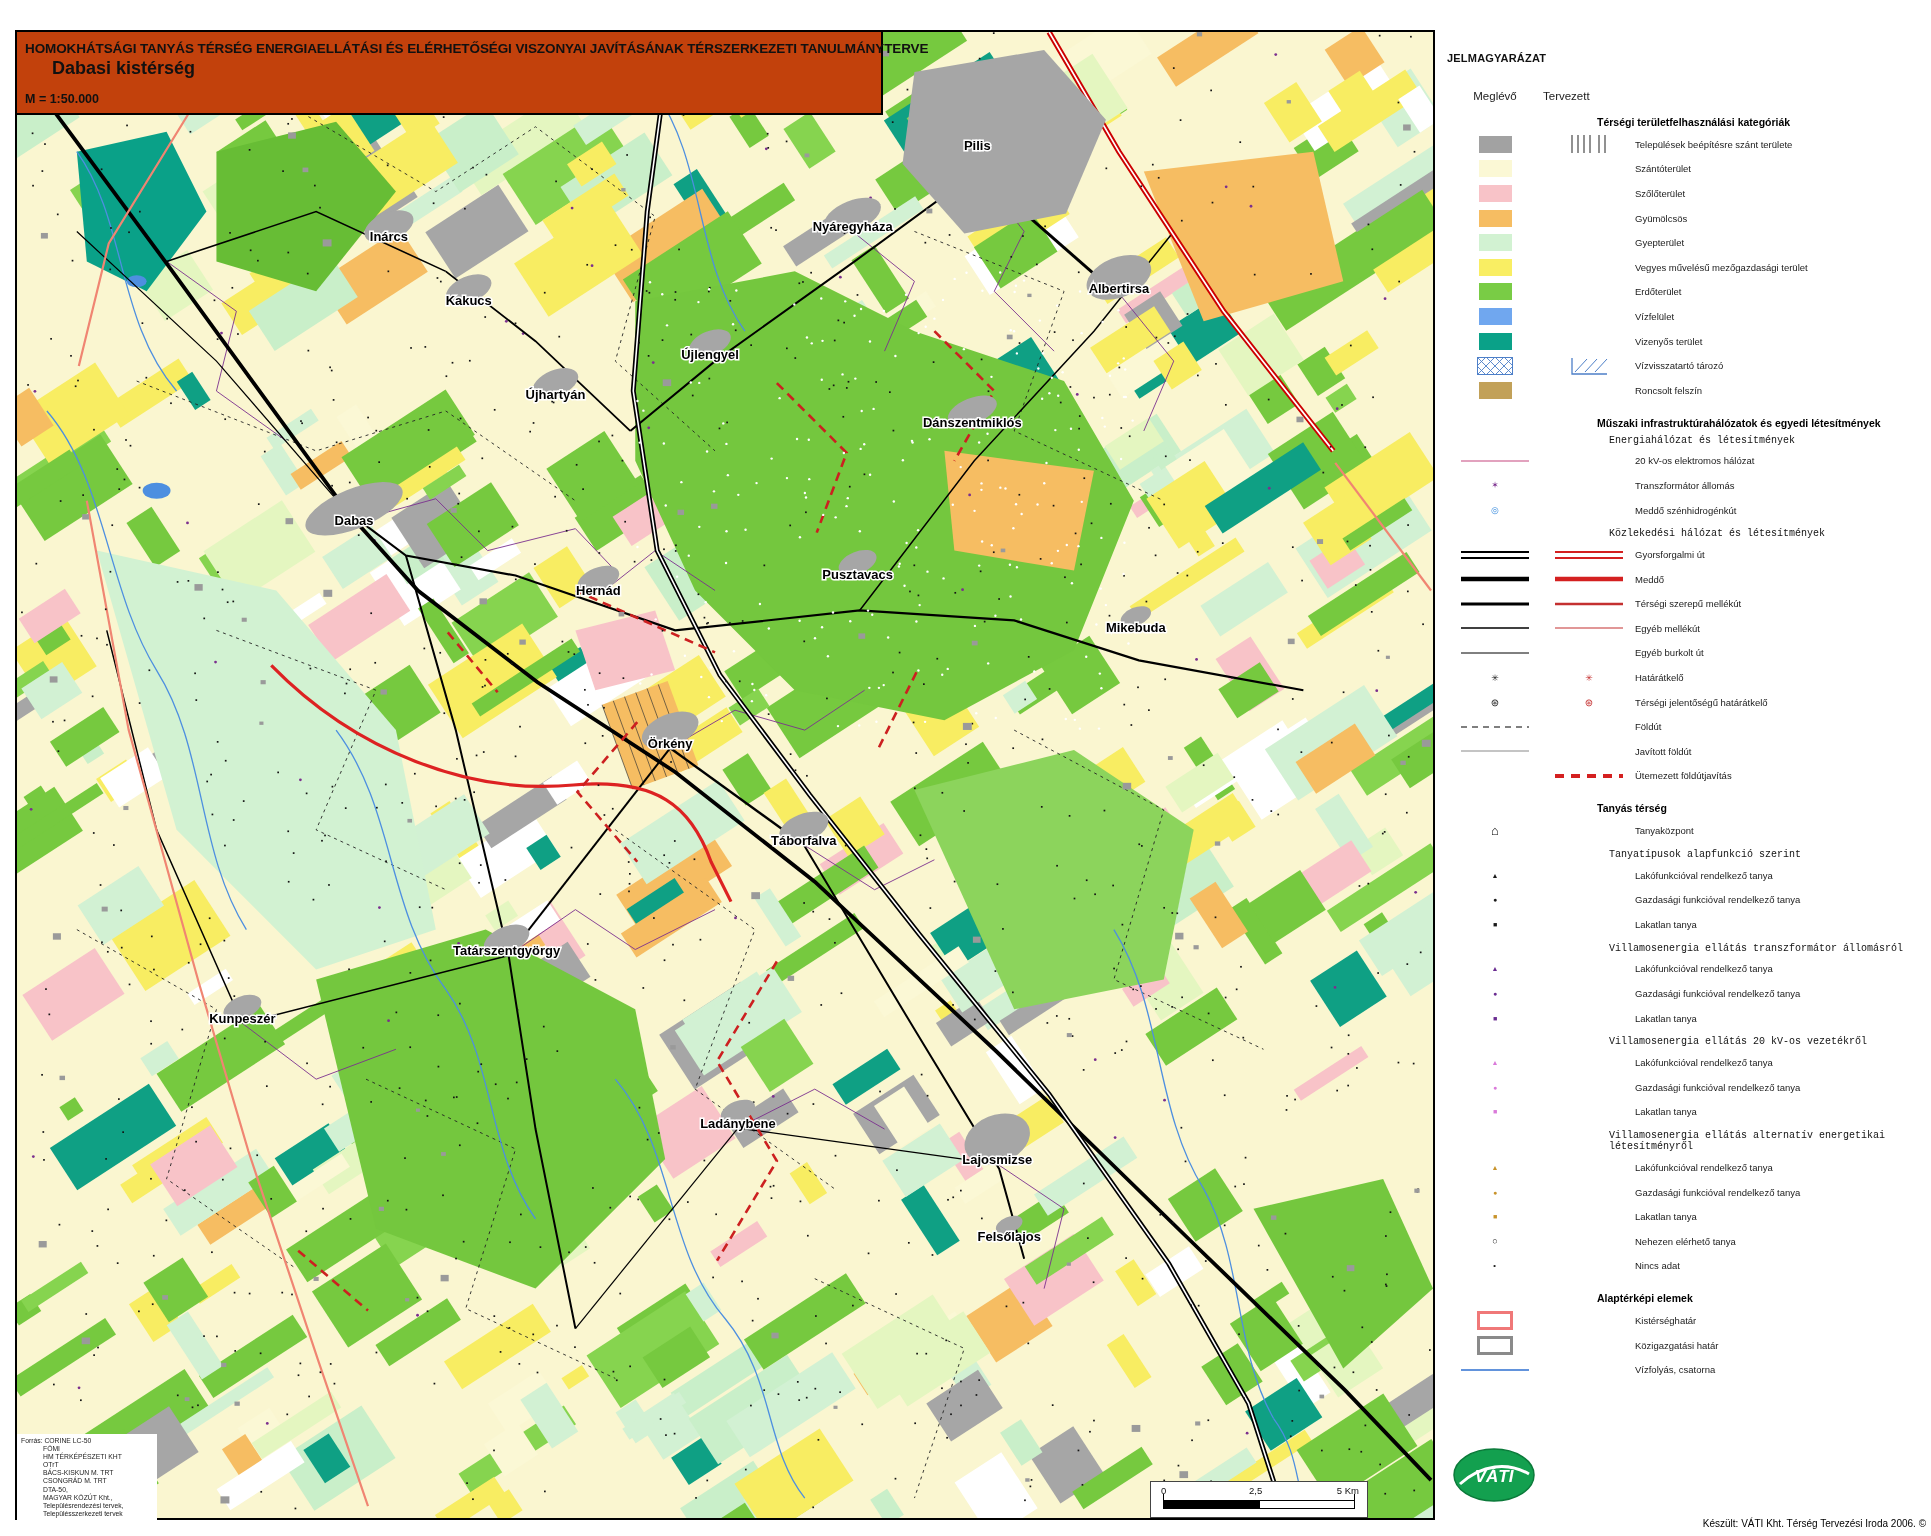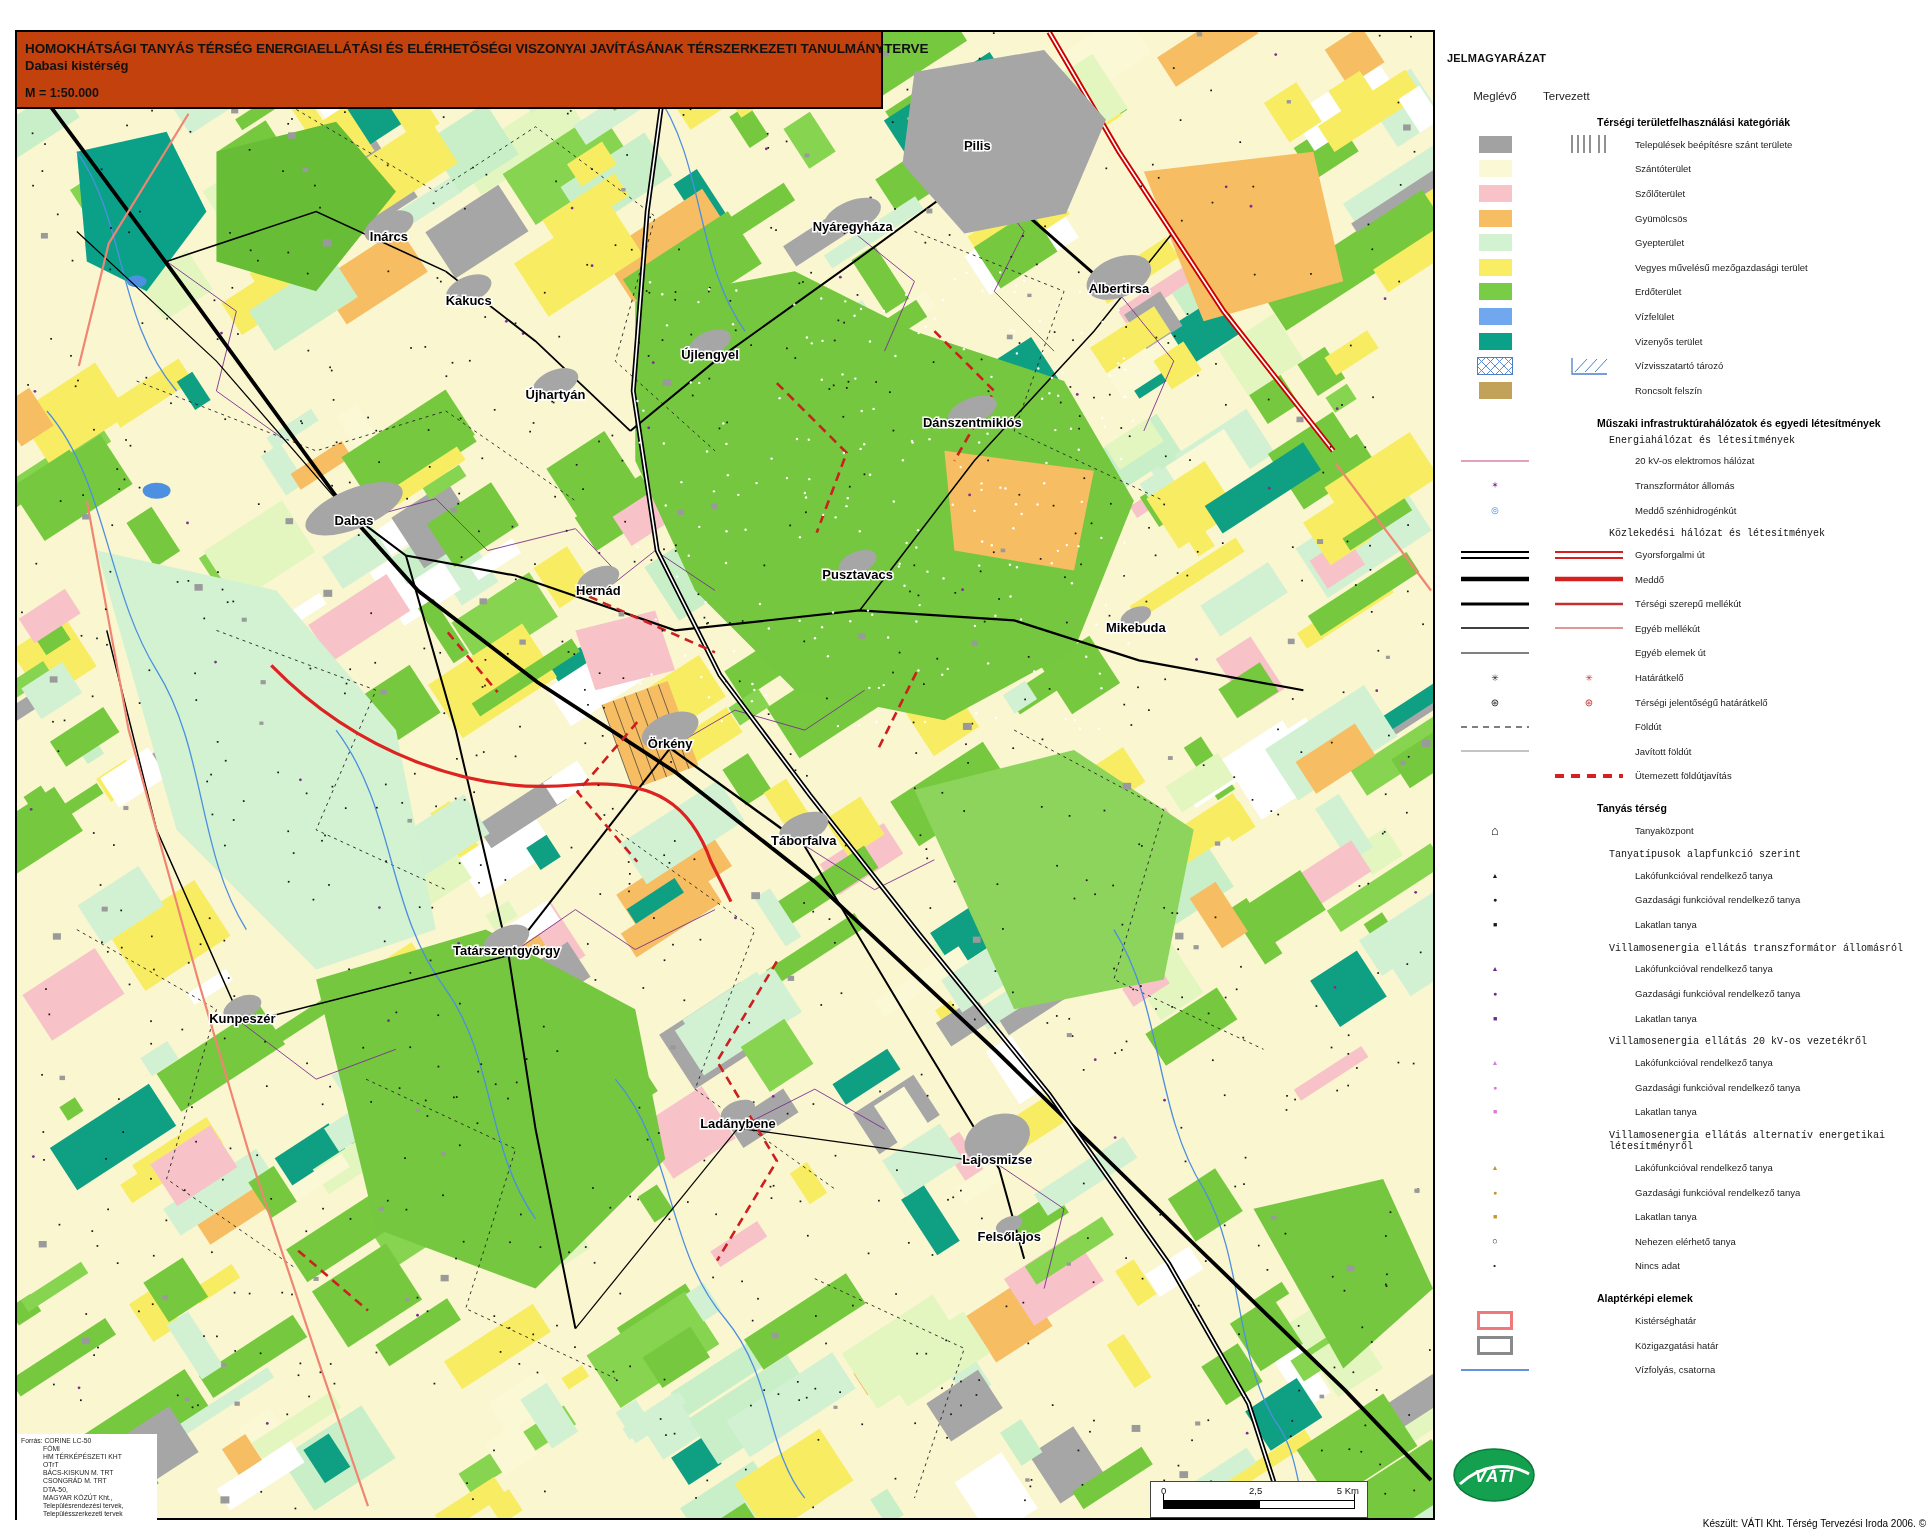--- a/index.html
+++ b/index.html
@@ -8,21 +8,21 @@
     font-family:"Liberation Sans", sans-serif;color:#111;overflow:hidden;
   }
   
   .map-frame{position:absolute;left:15px;top:30px;width:1420px;height:1490px;
     border:2px solid #000;box-sizing:border-box;background:#FAF6D0;z-index:1;}
   .map-frame svg{display:block;width:100%;height:100%;}
   
   .title-box{position:absolute;left:15px;top:30px;width:868px;background:#c2410c;
     border:2px solid #000;box-sizing:border-box;padding:9px 12px 7px 8px;z-index:6;}
   .t1{font-weight:bold;font-size:13.5px;white-space:nowrap;letter-spacing:-0.1px;}
-  .t2{font-weight:bold;font-size:13px;margin-top:2px;}
+  .t2{font-weight:bold;font-size:18px;margin-top:2px;margin-left:27px;}
   .t3{font-weight:bold;font-size:12.5px;margin-top:13px;}
   
   .legend{position:absolute;left:1447px;top:52px;width:482px;z-index:4;}
   .lg-title{font-weight:bold;font-size:11px;letter-spacing:0.2px;}
   .lg-cols{display:flex;margin-top:26px;font-size:11.5px;color:#222;}
   .lg-c1{width:96px;text-align:center;} .lg-c2{width:92px;}
   .lg-head{font-weight:bold;font-size:10.5px;margin:14px 0 4px 150px;color:#000;}
   .lg-sub{font-size:10px;margin:6px 0 3px 162px;color:#111;font-family:Liberation Mono, monospace;}
   .lg-row{display:flex;align-items:center;height:24.6px;}
   .lg-cell1{width:96px;display:flex;justify-content:center;align-items:center;}
@@ -1999,21 +1999,21 @@
         </div>
         <span class="lg-label">Egyéb mellékút</span>
       </div>
       <div class="lg-row">
         <div class="lg-cell1">
           <svg width="72" height="16">
             <line x1="2" y1="8" x2="70" y2="8" stroke="#000000" stroke-width="1"></line>
           </svg>
         </div>
         <div class="lg-cell2"></div>
-        <span class="lg-label">Egyéb elemek út</span>
+        <span class="lg-label">Egyéb burkolt út</span>
       </div>
       <div class="lg-row">
         <div class="lg-cell1">
           <span style="color: rgb(34, 34, 34); font-size: 9px;">✳</span>
         </div>
         <div class="lg-cell2">
           <span style="color: rgb(196, 48, 48); font-size: 9px;">✳</span>
         </div>
         <span class="lg-label">Határátkelő</span>
       </div>

